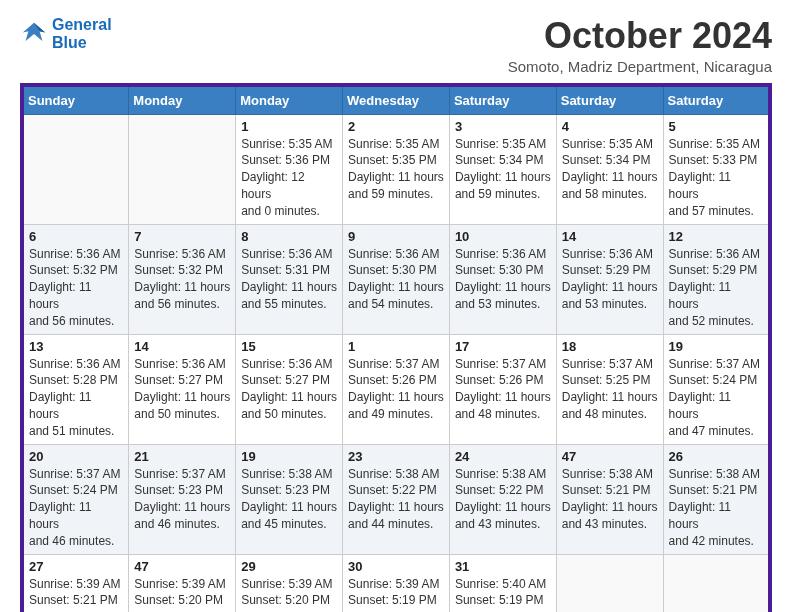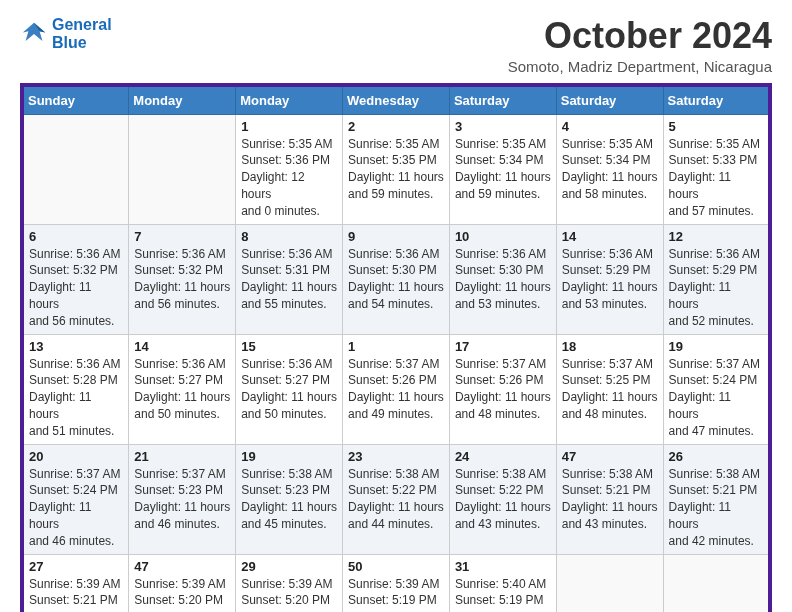--- a/index.html
+++ b/index.html
@@ -247,21 +247,21 @@
           </td>
           <td>
             <span class="day-number">47</span>
             <div class="cell-text">Sunrise: 5:39 AM<br>Sunset: 5:20 PM<br>Daylight: 11 hours<br>and 41 minutes.</div>
           </td>
           <td>
             <span class="day-number">29</span>
             <div class="cell-text">Sunrise: 5:39 AM<br>Sunset: 5:20 PM<br>Daylight: 11 hours<br>and 40 minutes.</div>
           </td>
           <td>
-            <span class="day-number">50</span>
+            <span class="day-number">30</span>
             <div class="cell-text">Sunrise: 5:39 AM<br>Sunset: 5:19 PM<br>Daylight: 11 hours<br>and 39 minutes.</div>
           </td>
           <td>
             <span class="day-number">31</span>
             <div class="cell-text">Sunrise: 5:40 AM<br>Sunset: 5:19 PM<br>Daylight: 11 hours<br>and 39 minutes.</div>
           </td>
           <td class="empty-cell"></td>
           <td class="empty-cell"></td>
         </tr>
       </tbody>

